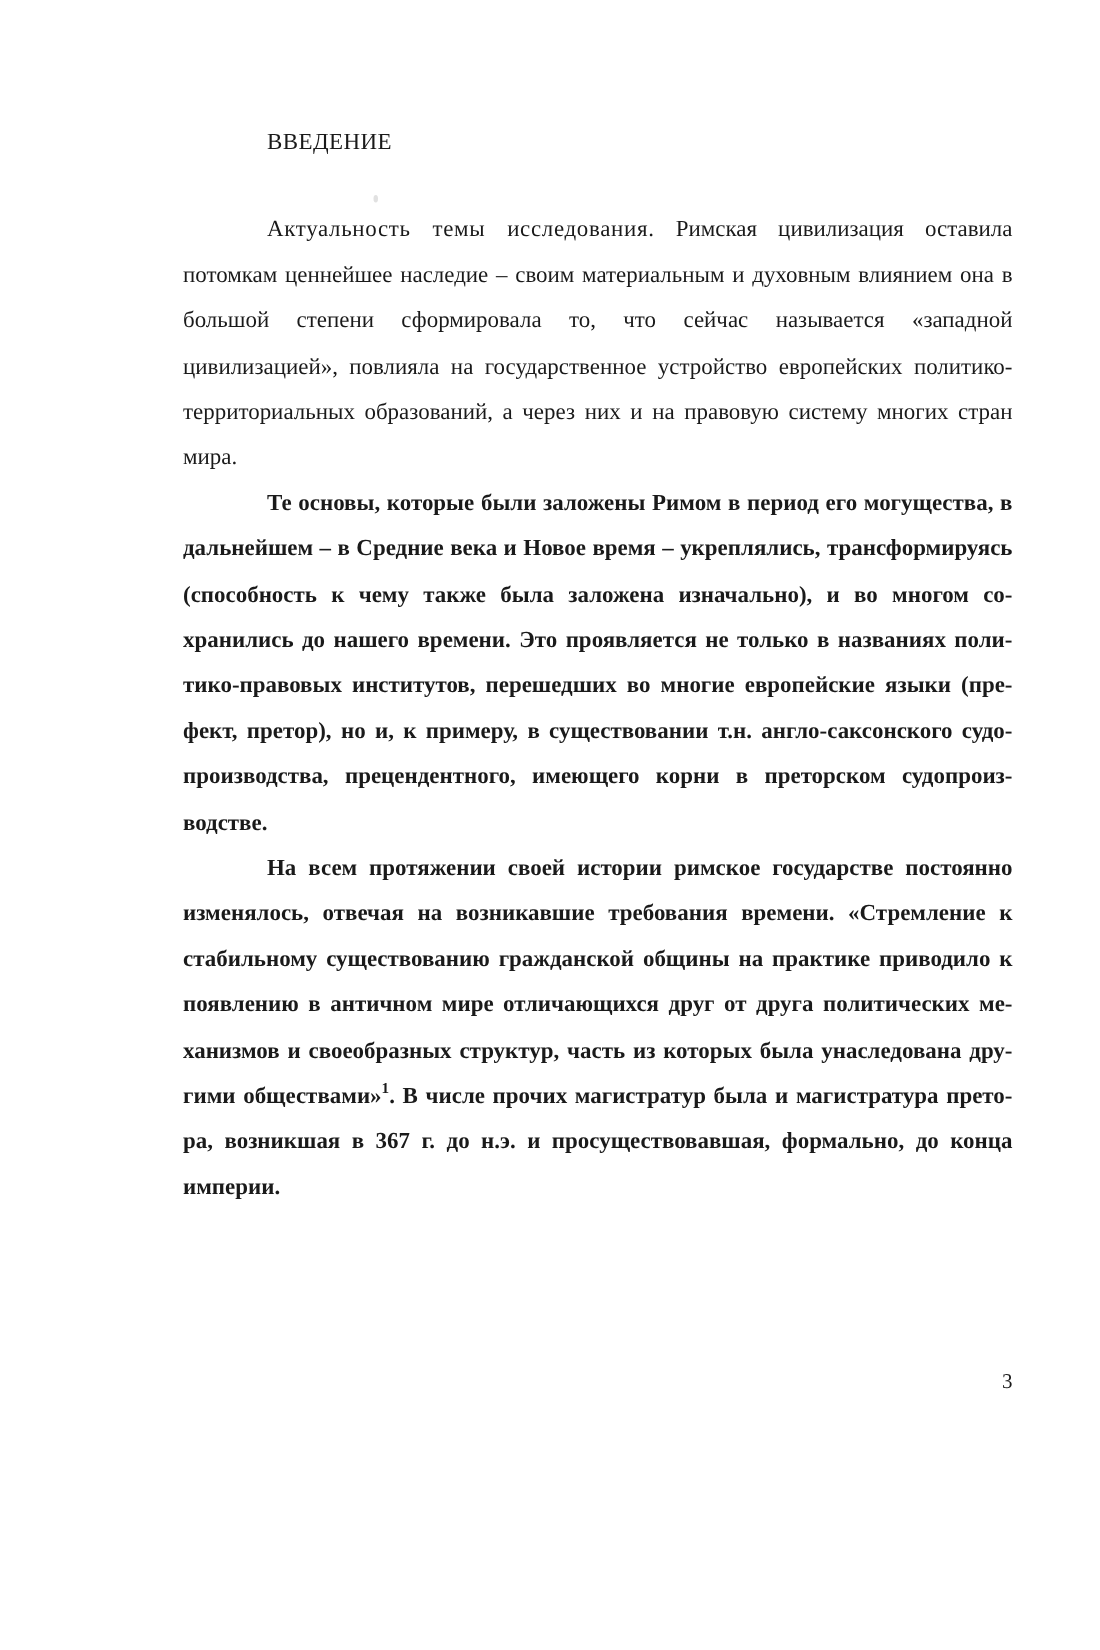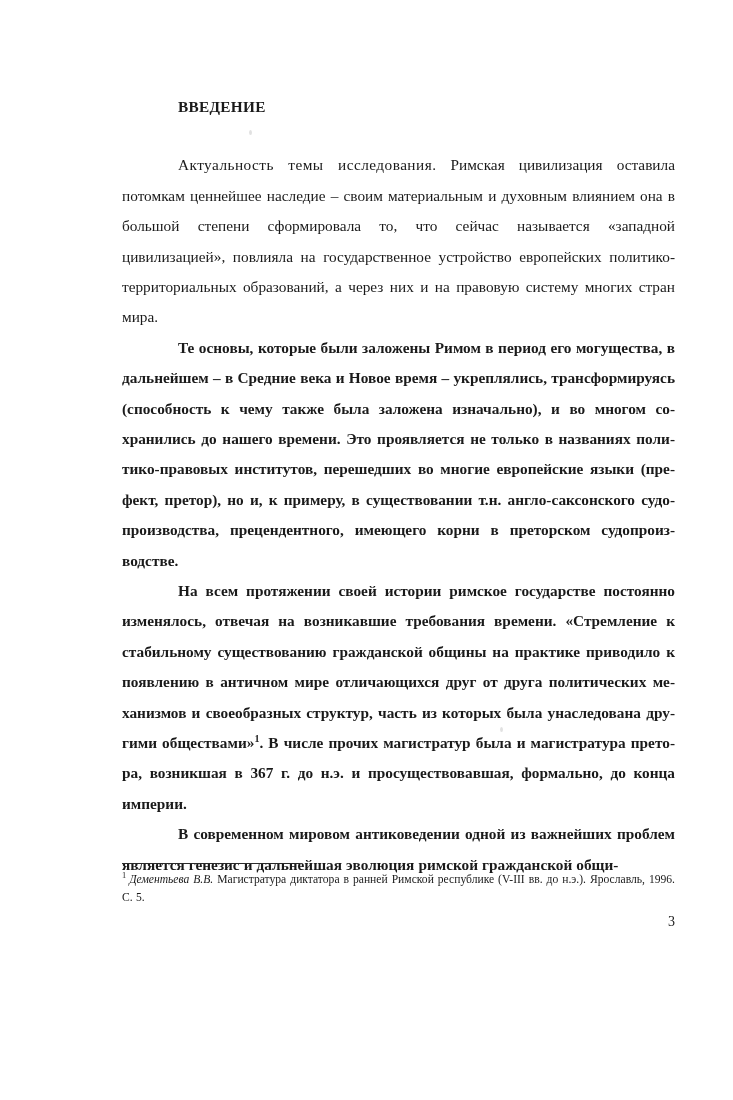--- a/index.html
+++ b/index.html
@@ -23,23 +23,23 @@
   
   .content {
     position: absolute;
     left: 122px;
     top: 86px;
     width: 553px;
   }
   .heading {
     font-size: 15.3px;
     letter-spacing: 0.3px;
-    margin: 12px 0 0 56px;
+    margin: 0 0 0 56px;
     line-height: 1.2;
-    font-weight: bold;
+    font-weight: normal;
     white-space: nowrap;
   }
   .body-block {
     margin-top: 34px;
   }
   p.para {
     font-size: 15.3px;
     line-height: 30.4px;
     text-align: justify;
     text-indent: 56px;
@@ -120,25 +120,20 @@
     <h1 class="heading">ВВЕДЕНИЕ</h1>
 
     <div class="body-block">
 
       <p class="para"><span class="lead">Актуальность темы исследования.</span><span> Римская цивилизация оставила потомкам ценнейшее наследие – своим материальным и духовным влиянием она в большой степени сформировала то, что сейчас называется «западной цивилизацией», повлияла на государственное устройство европейских поли­тико-территориальных образований, а через них и на правовую систему мно­гих стран мира.</span></p>
 
       <p class="para">Те основы, которые были заложены Римом в период его могущества, в дальнейшем – в Средние века и Новое время – укреплялись, трансформиру­ясь (способность к чему также была заложена изначально), и во многом со­хранились до нашего времени. Это проявляется не только в названиях поли­тико-правовых институтов, перешедших во многие европейские языки (пре­фект, претор), но и, к примеру, в существовании т.н. англо-саксонского судо­производства, прецендентного, имеющего корни в преторском судопроиз­водстве.</p>
 
       <p class="para"><span>На всем протяжении своей истории римское государстве постоянно изменялось, отвечая на возникавшие требования времени. «Стремление к стабильному существованию гражданской общины на практике приводило к появлению в античном мире отличающихся друг от друга политических ме­ханизмов и своеобразных структур, часть из которых была унаследована дру­гими обществами»</span><sup class="fn-ref">1</sup><span>. В числе прочих магистратур была и магистратура прето­ра, возникшая в 367 г. до н.э. и просуществовавшая, формально, до конца империи.</span></p>
 
-      <p class="para">В современном мировом антиковедении одной из важнейших про­блем является генезис и дальнейшая эволюция римской гражданской общи-</p>
 
     </div>
   </div>
 
-  <div class="footnote-area">
-    <div class="footnote-rule"></div>
-    <p class="footnote-text"><sup>1</sup><span class="it">Дементьева В.В.</span><span> Магистратура диктатора в ранней Римской республике (V-III вв. до н.э.). Ярославль, 1996. С. 5.</span></p>
-  </div>
 
   <div class="page-number">3</div>
 
 </div>
 
 </body></html>

